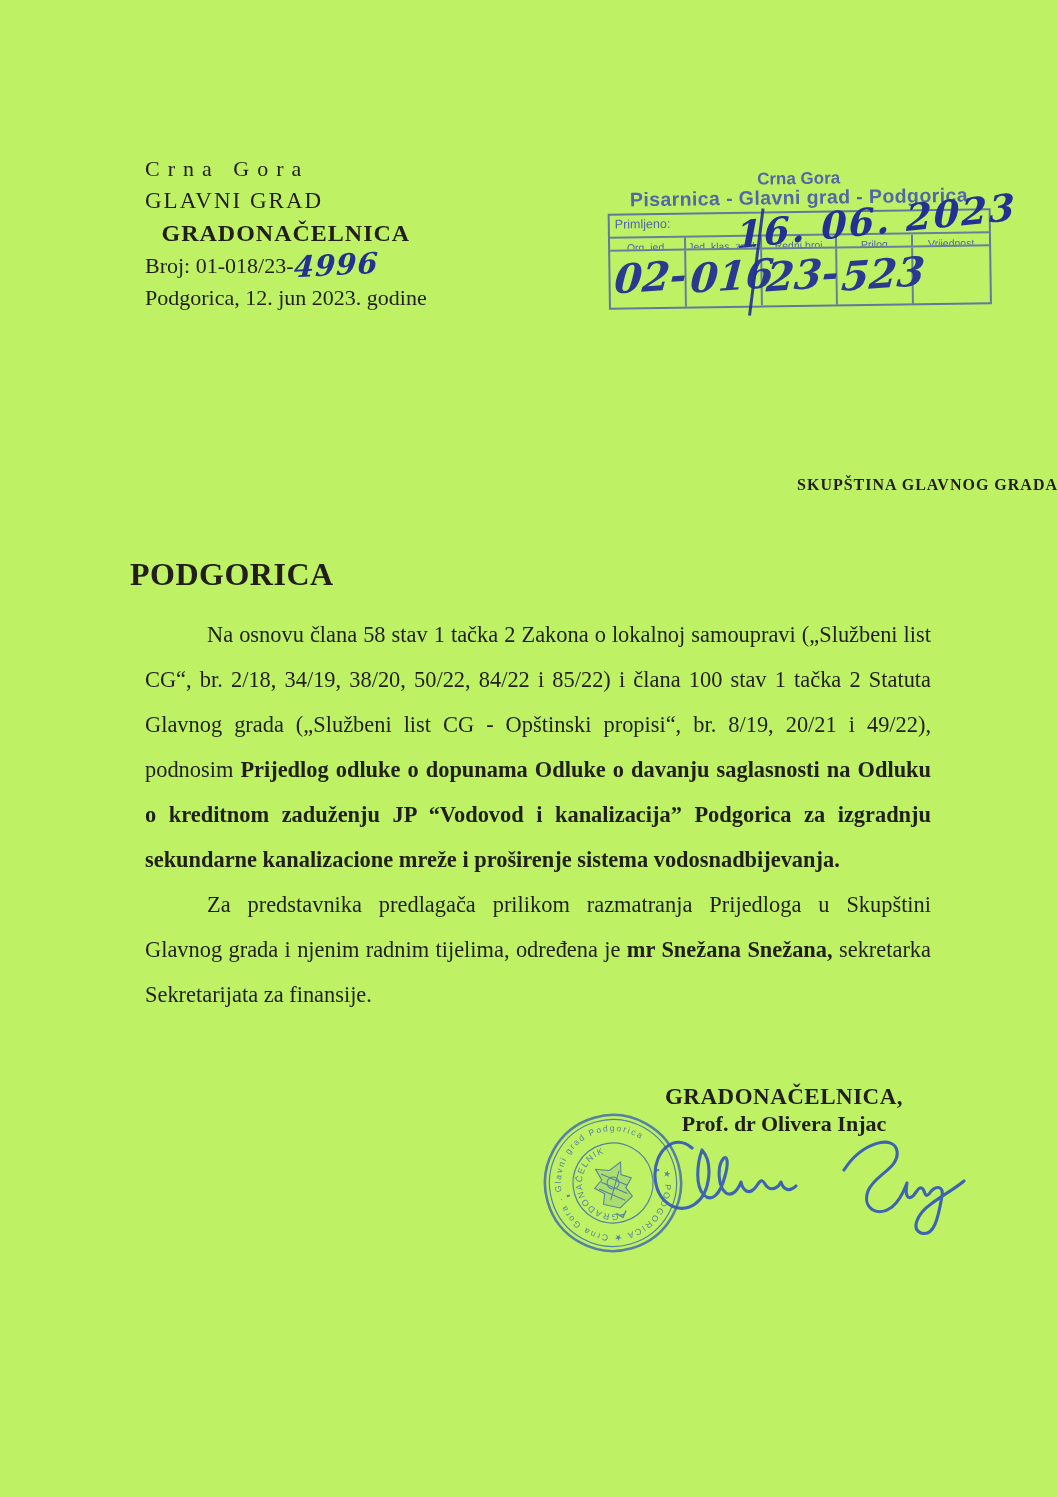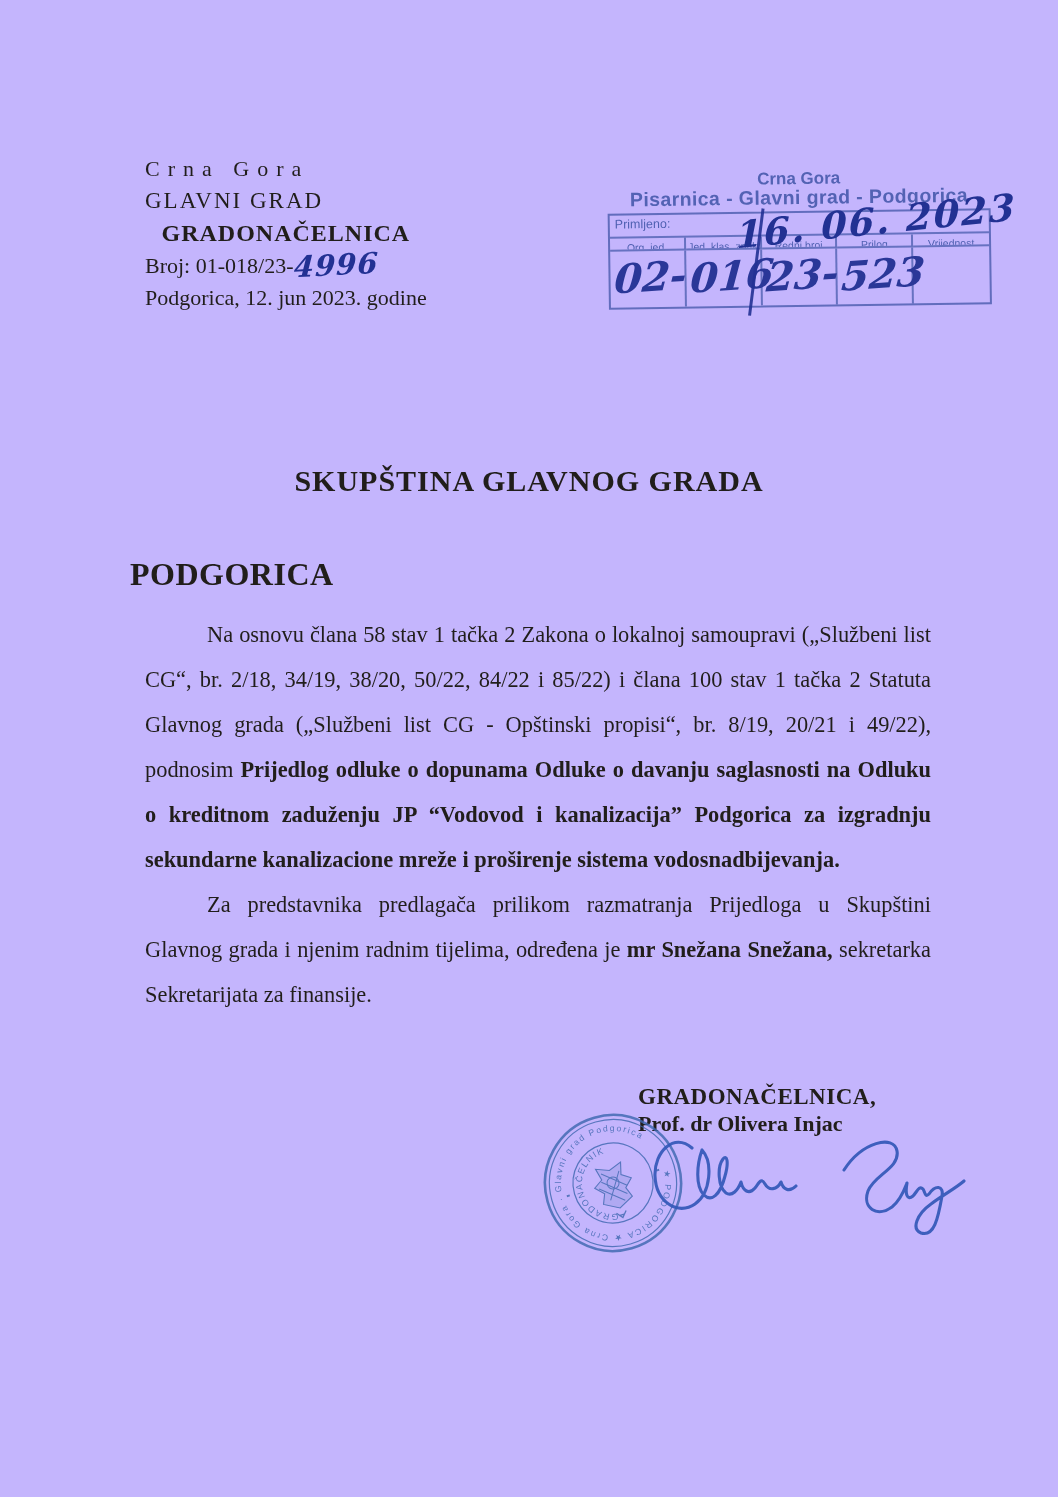--- a/index.html
+++ b/index.html
@@ -1,18 +1,18 @@
 <!DOCTYPE html>
 <html><head>
 <meta charset="utf-8">
 <style>
   html,body{margin:0;padding:0;background:#e8e8e8;}
   .page{
     position:relative;width:1058px;height:1497px;margin:0 auto;
-    background:#c4b5fd;overflow:hidden;
+    background:#bef264;overflow:hidden;
     font-family:"Liberation Serif", serif;color:#211e1b;
   }
   
   .sender{position:absolute;left:145px;top:153px;line-height:32px;white-space:nowrap;}
   .sender .l1{font-size:22px;letter-spacing:8px;}
   .sender .l2{font-size:23px;letter-spacing:2px;}
   .sender .l3{font-size:24px;font-weight:bold;letter-spacing:1px;text-align:center;}
   .sender .l4,.sender .l5{font-size:22px;}
   .hw{font-family:"DejaVu Serif", serif;font-style:italic;color:#223193;}
   .sender .hw-num{font-size:29px;font-weight:bold;display:inline-block;transform:rotate(-3deg) skewX(-6deg);letter-spacing:1px;vertical-align:-2px;}
@@ -29,29 +29,29 @@
   .rs-cell{flex:1 1 20%;border-right:2px solid rgba(74,92,174,.8);box-sizing:border-box;}
   .rs-cell:last-child{border-right:none;}
   .rs-vals .rs-cell{height:56px;position:relative;}
   .rs-vals .hw-val{position:absolute;left:4px;top:2px;font-size:40px;font-weight:bold;
     transform:rotate(-3deg) skewX(-8deg);white-space:nowrap;}
   .rs-date{position:absolute;left:128px;top:30px;font-size:37px;font-weight:bold;
     transform:rotate(-5deg) skewX(-6deg);letter-spacing:2px;white-space:nowrap;z-index:3;}
   .rs-stroke{position:absolute;left:154px;top:38px;width:2.6px;height:108px;background:#223193;
     transform:rotate(8deg);transform-origin:top center;opacity:.9;}
   
-  .doc-title{position:absolute;left:0;top:464px;width:1058px;margin:0;text-align:center;
-    font-size:30px;font-weight:bold;letter-spacing:1px;}
+  .doc-title{position:absolute;left:0;top:476px;width:1058px;margin:0;text-align:right;
+    font-size:16px;font-weight:bold;letter-spacing:1px;}
   .place{position:absolute;left:130px;top:556px;font-size:32px;font-weight:bold;letter-spacing:.5px;}
   .body-text{position:absolute;left:145px;top:612px;width:786px;font-size:22.4px;line-height:45px;
     text-align:justify;}
   .body-text p{margin:0;text-indent:62px;}
   .body-text .b{font-weight:bold;}
   
-  .sig-block{position:absolute;left:638px;top:1084px;width:292px;text-align:left;}
+  .sig-block{position:absolute;left:638px;top:1084px;width:292px;text-align:center;}
   .sig-role{font-size:23px;font-weight:bold;letter-spacing:.5px;}
   .sig-name{font-size:22px;font-weight:bold;margin-top:1px;}
   .sig-svg{position:absolute;left:648px;top:1124px;z-index:4;}
   .round-stamp{position:absolute;left:540px;top:1109px;z-index:3;filter:blur(.3px);}
 </style>
 </head>
 <body>
 
 <div class="page">
 

